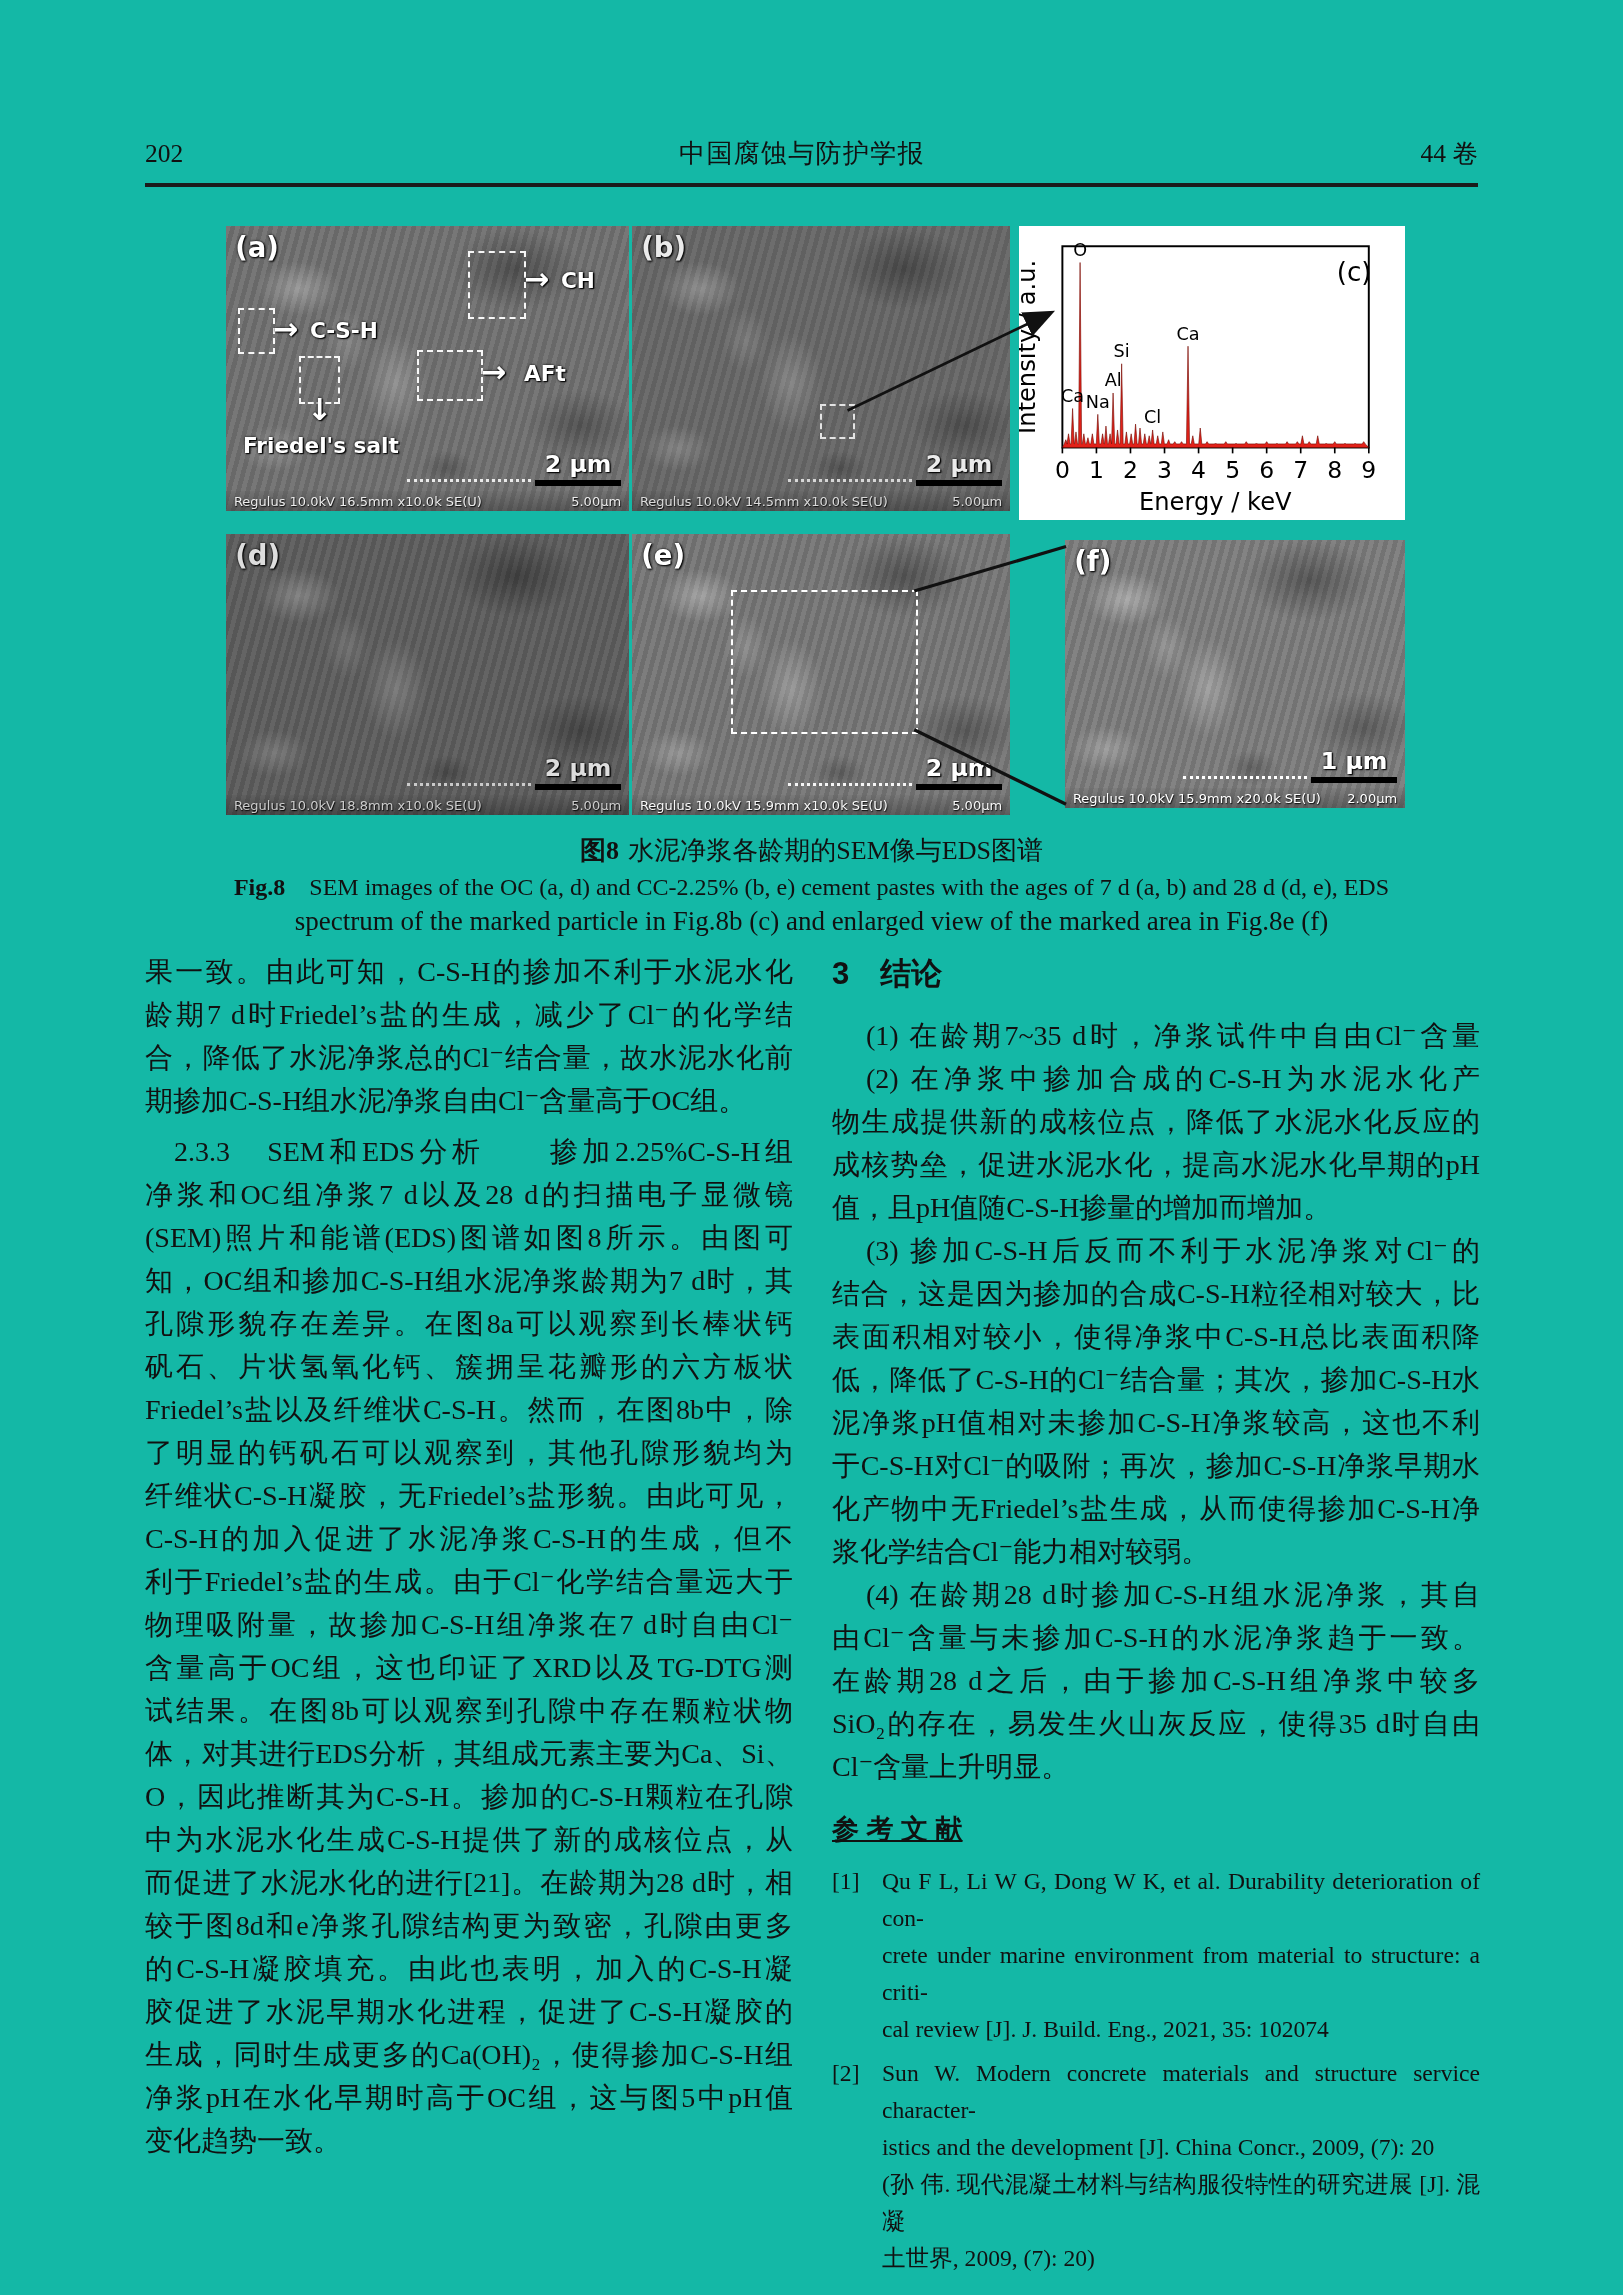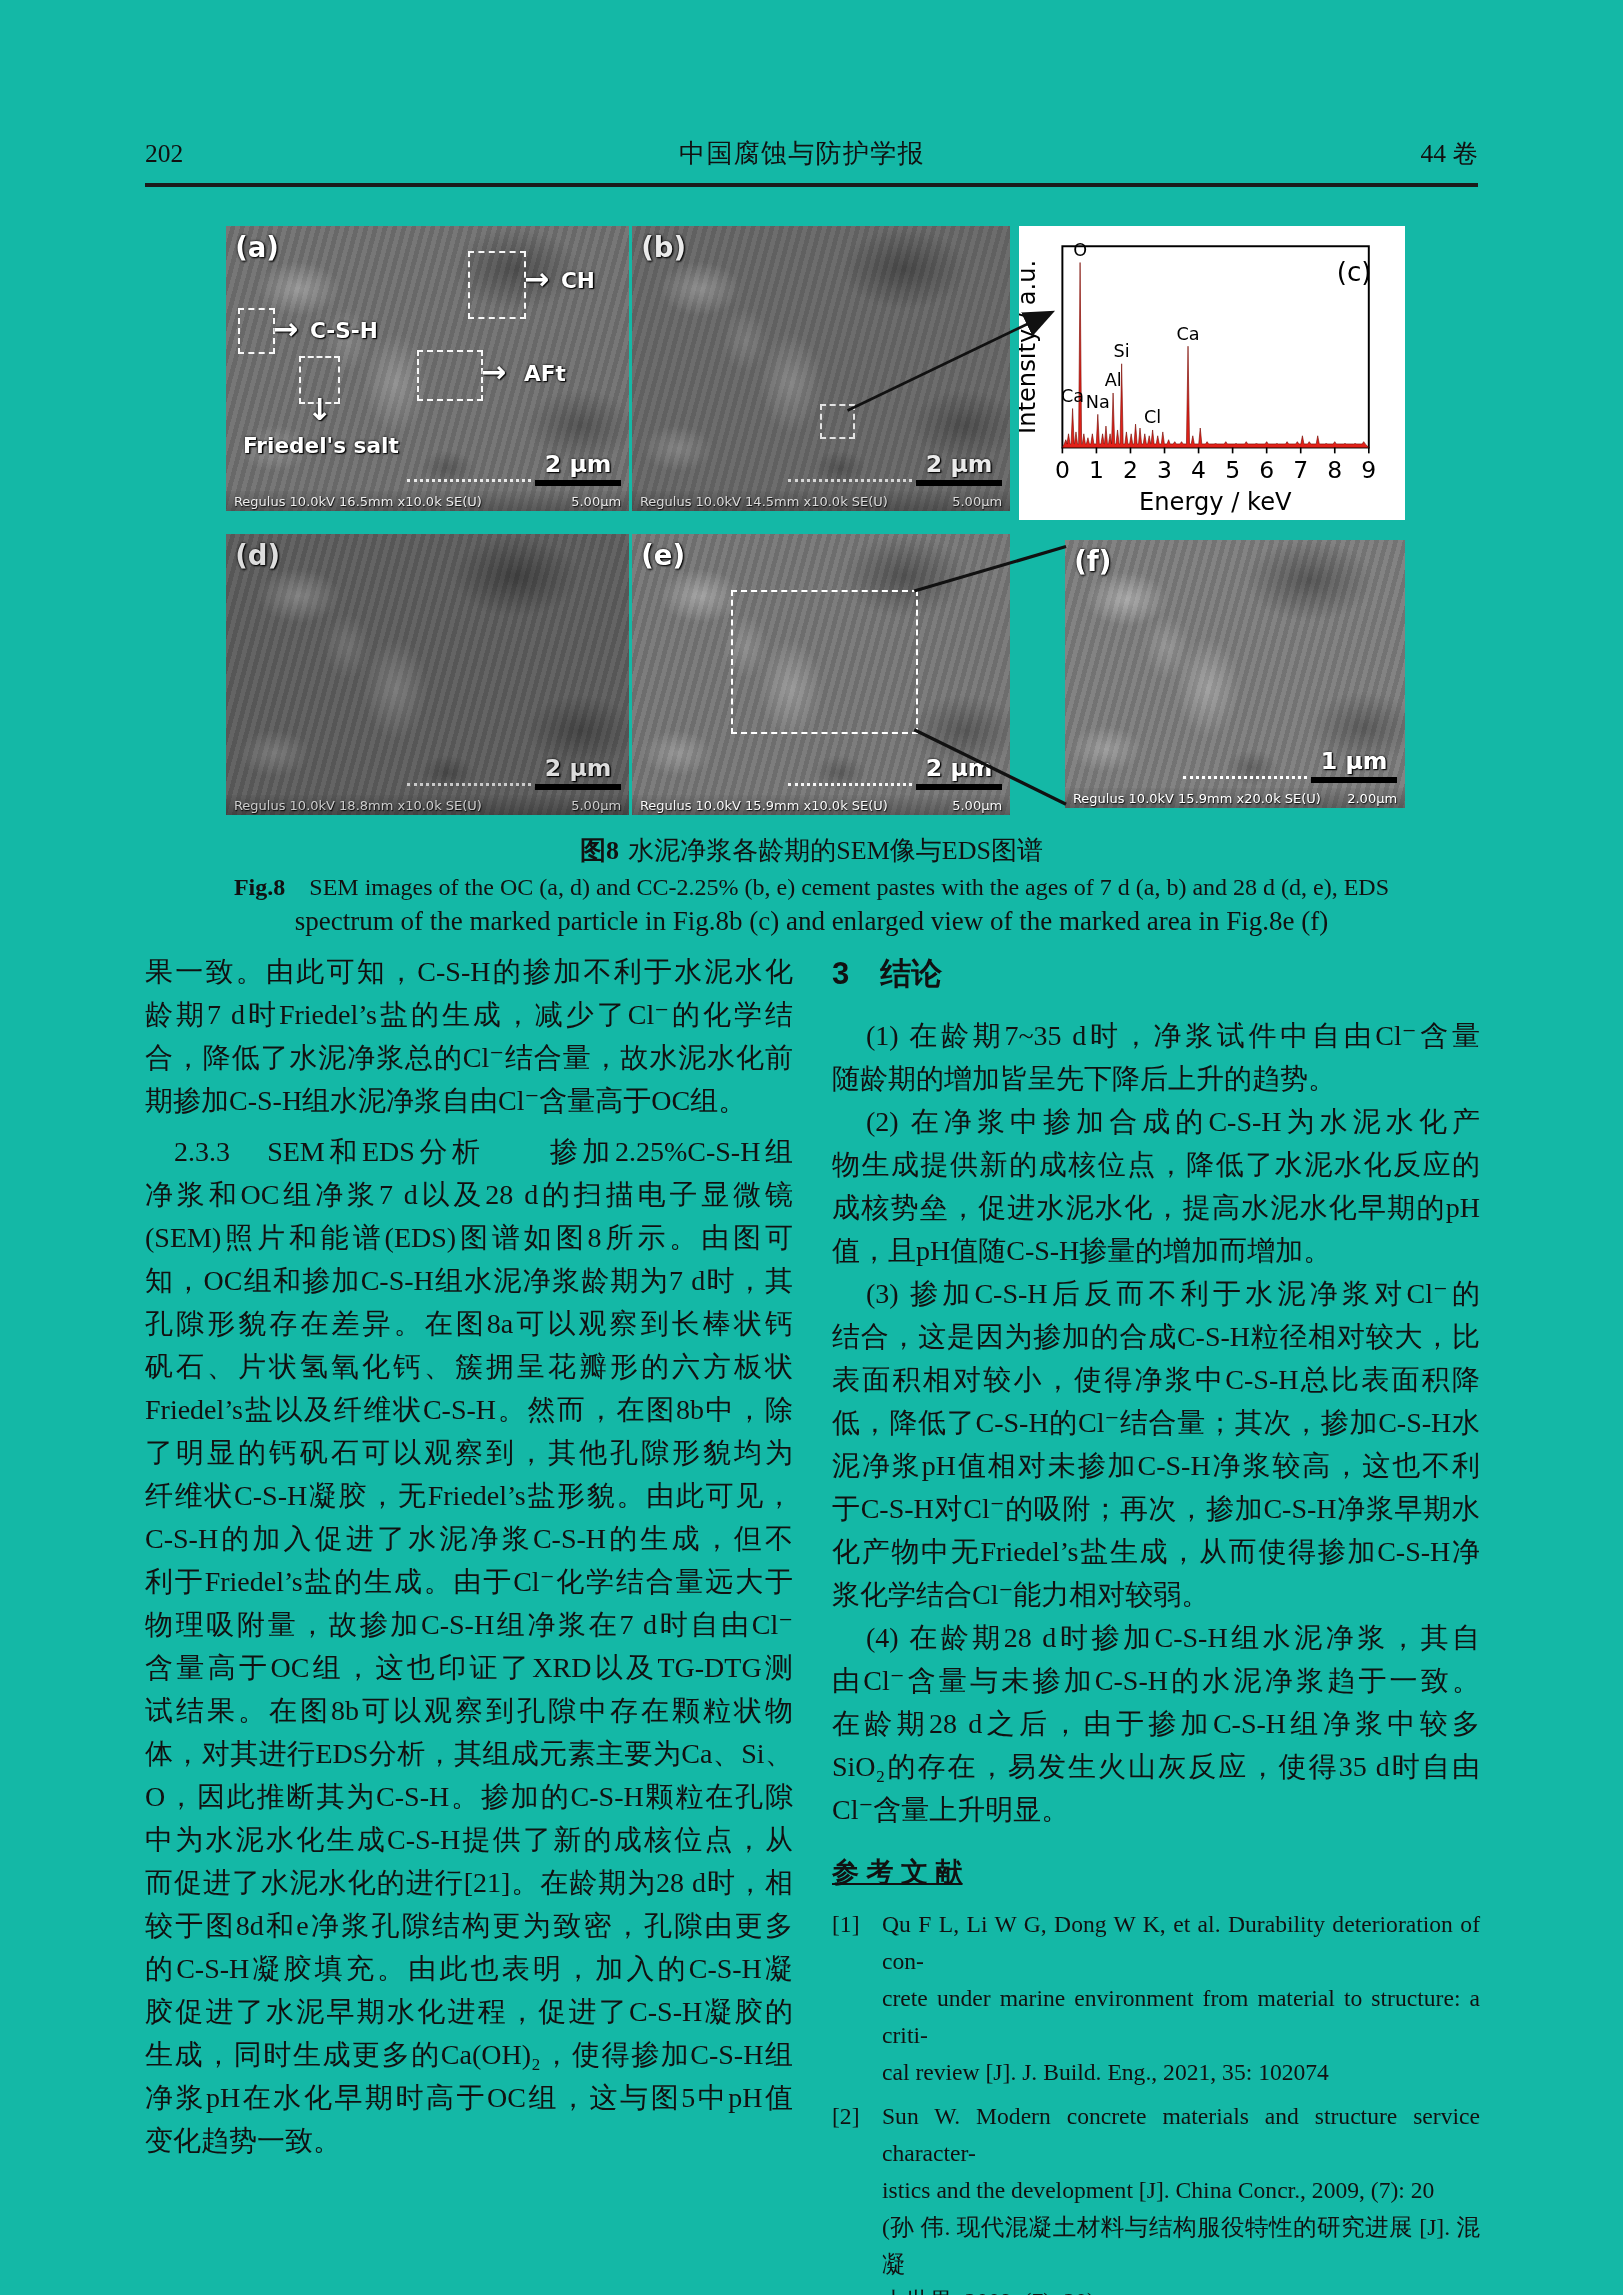--- a/index.html
+++ b/index.html
@@ -256,21 +256,20 @@
       <div class="bl">生成，同时生成更多的Ca(OH)₂，使得掺加C-S-H组</div>
       <div class="bl">净浆pH在水化早期时高于OC组，这与图5中pH值</div>
       <div class="bl end">变化趋势一致。</div>
     </div>
 
   <div class="col" id="colR">
     <div class="h3">3　结论</div>
     <div>
 
     <div class="bl ind">(1) 在龄期7~35 d时，净浆试件中自由Cl⁻含量</div>
-        <div class="bl end">随龄期的增加皆呈先下降后上升的趋势。</div>
         <div class="bl ind">(2) 在净浆中掺加合成的C-S-H为水泥水化产</div>
         <div class="bl">物生成提供新的成核位点，降低了水泥水化反应的</div>
         <div class="bl">成核势垒，促进水泥水化，提高水泥水化早期的pH</div>
         <div class="bl end">值，且pH值随C-S-H掺量的增加而增加。</div>
         <div class="bl ind">(3) 掺加C-S-H后反而不利于水泥净浆对Cl⁻的</div>
         <div class="bl">结合，这是因为掺加的合成C-S-H粒径相对较大，比</div>
         <div class="bl">表面积相对较小，使得净浆中C-S-H总比表面积降</div>
         <div class="bl">低，降低了C-S-H的Cl⁻结合量；其次，掺加C-S-H水</div>
         <div class="bl">泥净浆pH值相对未掺加C-S-H净浆较高，这也不利</div>
         <div class="bl">于C-S-H对Cl⁻的吸附；再次，掺加C-S-H净浆早期水</div>

